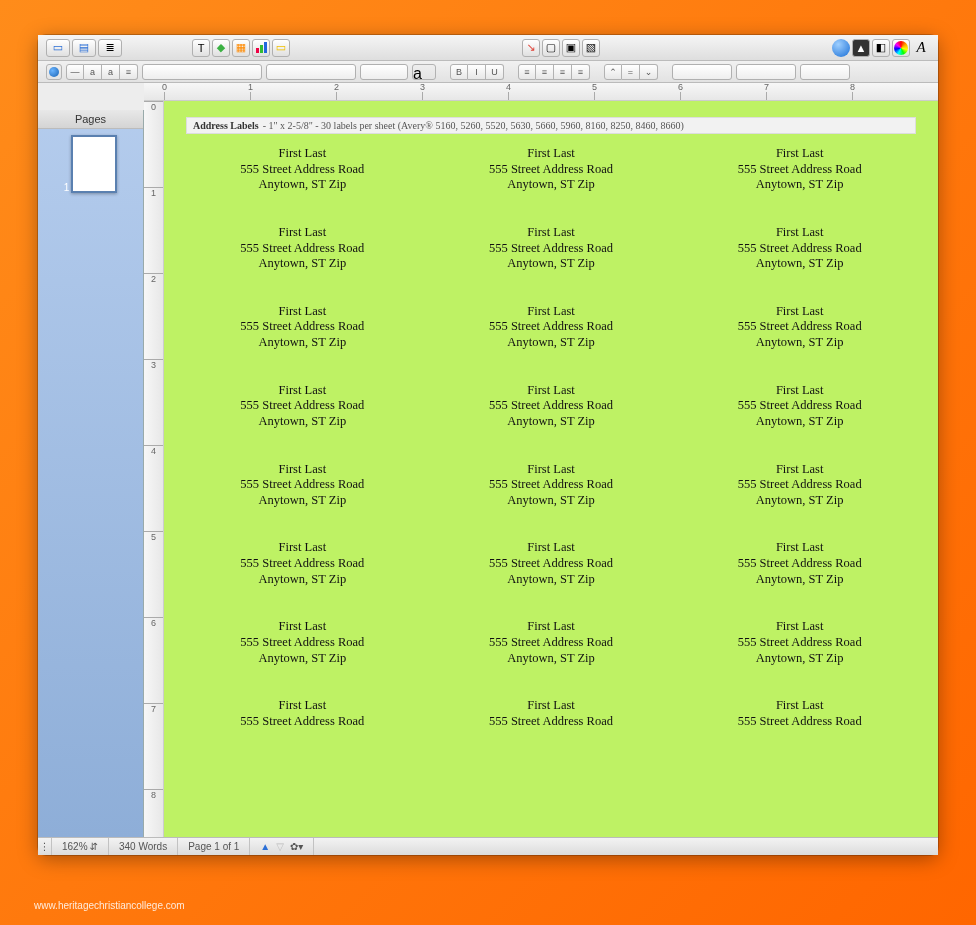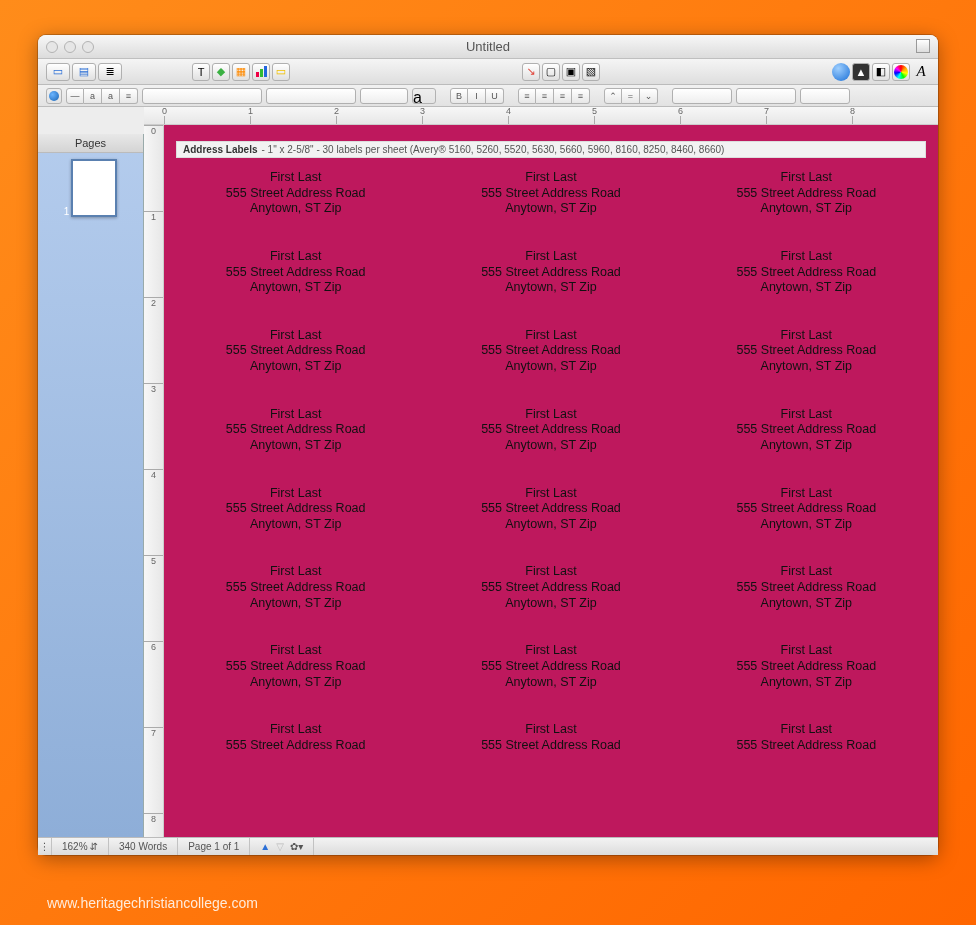--- a/index.html
+++ b/index.html
@@ -28,50 +28,41 @@
 .thumb-wrap { margin-top: 6px; display: flex; align-items: flex-end; gap: 2px; }
 .thumb-num { font-size: 10px; color: #fff; }
 .thumb { width: 46px; height: 58px; background: #fff; border: 2px solid #5a80b0; box-shadow: 0 1px 3px rgba(0,0,0,.3); }
 .editor { flex: 1; display: flex; flex-direction: column; background: #fff; position: relative; }
 .hruler { height: 18px; background: linear-gradient(#f7f7f7,#e7e7e7); border-bottom: 1px solid #ccc; font-size: 9px; color: #666; display: flex; align-items: flex-end; padding-left: 20px; }
 .hruler .tick { width: 86px; text-align: left; border-left: 1px solid #aaa; height: 8px; position: relative; }
 .hruler .tick span { position: absolute; top: -10px; left: -3px; }
 .doc-scroll { flex: 1; display: flex; overflow: hidden; }
 .vruler { width: 20px; background: linear-gradient(90deg,#f7f7f7,#e7e7e7); border-right: 1px solid #ccc; font-size: 9px; color: #666; }
 .vruler .vt { height: 86px; border-top: 1px solid #aaa; writing-mode: horizontal-tb; text-align: center; }
-.page { flex: 1; background: #be185d; padding: 10px 6px; overflow: hidden; }
+.page { flex: 1; background: #bef264; padding: 10px 16px; overflow: hidden; font-family: Liberation Serif, serif; }
 .info-bar { margin: 6px 6px 12px 6px; background: #f2f2f2; border: 1px solid #ddd; font-size: 10px; color: #555; padding: 2px 6px; display: flex; gap: 4px; }
 .info-bar .bold { font-weight: bold; color: #333; }
 .label-grid { display: grid; grid-template-columns: repeat(3, 1fr); gap: 32px 12px; padding: 0 4px; }
 .label-cell { text-align: center; font-size: 12.5px; color: #111; line-height: 1.25; }
 .statusbar { height: 18px; background: linear-gradient(#f3f3f3,#dcdcdc); border-top: 1px solid #bbb; display: flex; align-items: center; font-size: 10px; color: #555; }
 .statusbar .cell { padding: 0 10px; border-right: 1px solid #c2c2c2; height: 100%; display: flex; align-items: center; gap: 2px; }
-.watermark { position: absolute; bottom: 14px; left: 47px; font-size: 14px; color: rgba(255,255,255,.85); }
+.watermark { position: absolute; bottom: 14px; left: 34px; font-size: 10px; color: rgba(255,255,255,.85); }
 
 
 .c-blue{color:#2b6fd6}.c-orange{color:#ff8a00}.c-green{color:#3bb143}.c-yellow{color:#f0c000}.c-red{color:#e0443a}
 .sqbars{display:inline-flex;gap:1px;align-items:flex-end}
 .sqbars i{width:3px;background:currentColor;display:block}
 .hueball{width:14px;height:14px;border-radius:50%;background:conic-gradient(red,orange,yellow,lime,cyan,blue,magenta,red)}
 .origin{width:10px;height:10px;border-radius:50%;background:radial-gradient(circle at 35% 35%,#6ab4ff,#1a64b4)}
 </style>
 </head>
 <body>
 
 <div class="frame">
 
-  <div class="titlebar">
-    <div class="traffic">
-      <span></span>
-      <span></span>
-      <span></span>
-    </div>
-    <div class="title">Untitled</div>
-    <div class="max-icon"></div>
-  </div>
 
   <div class="toolbar">
     <div class="tb-group">
       <div class="tb-btn tb-wide c-blue">▭</div>
       <div class="tb-btn tb-wide c-blue">▤</div>
       <div class="tb-btn tb-wide">≣</div>
     </div>
     <div style="width:58px"></div>
     <div class="tb-group">
       <div class="tb-btn">T</div>

